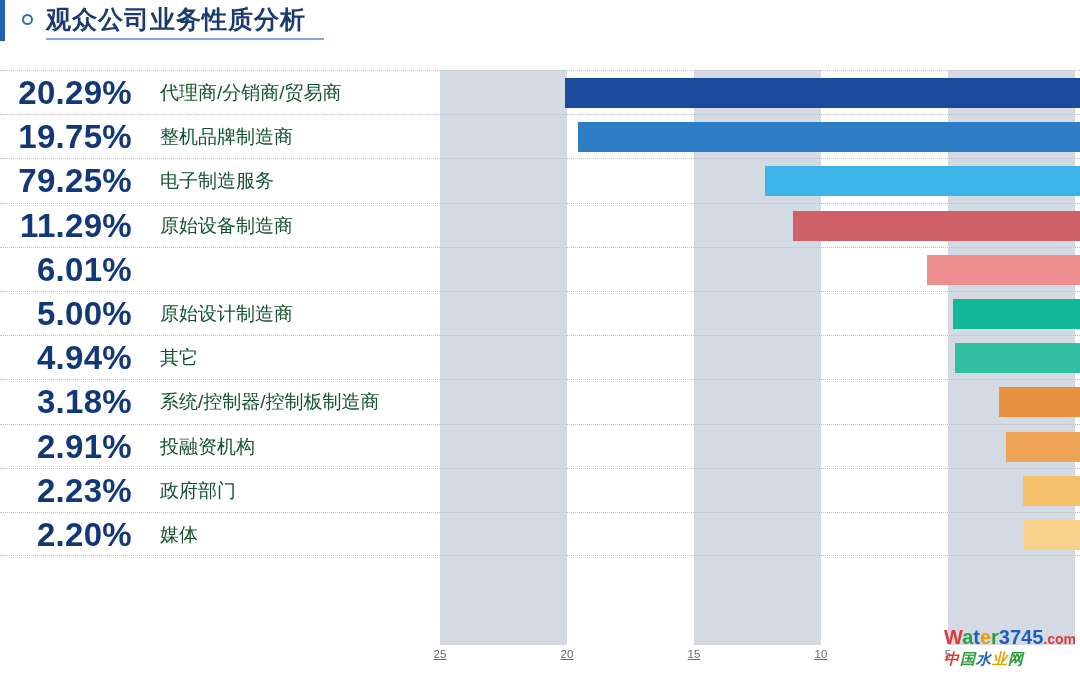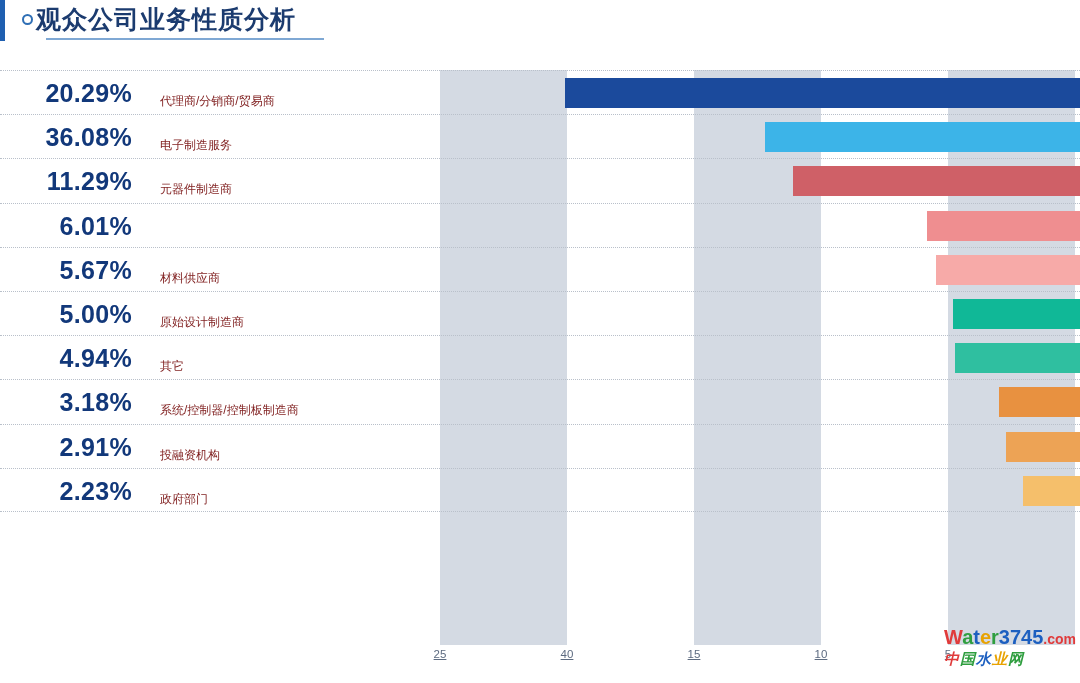--- a/index.html
+++ b/index.html
@@ -37,21 +37,21 @@
     left: 22px;
     top: 14px;
     width: 11px;
     height: 11px;
     border: 2px solid #2f6fb5;
     border-radius: 50%;
     box-sizing: border-box;
   }
   .header-title {
     position: absolute;
-    left: 36px;
+    left: 46px;
     top: 3px;
     font-size: 25px;
     font-weight: bold;
     letter-spacing: 1px;
     color: #1b3b6f;
     white-space: nowrap;
   }
   .header-underline {
     position: absolute;
     left: 46px;
@@ -97,33 +97,33 @@
   .row .pct {
     position: absolute;
     left: 0;
     top: 0;
     width: 140px;
     height: 44.2px;
     line-height: 44.2px;
     text-align: right;
     padding-right: 8px;
     box-sizing: border-box;
-    font-size: 25px;
+    font-size: 33px;
     font-weight: bold;
     color: #12387a;
     letter-spacing: .3px;
   }
   .row .cat {
     position: absolute;
     left: 160px;
-    top: 8px;
+    top: 0;
     height: 44.2px;
     line-height: 44.2px;
-    font-size: 12px;
-    color: #7f1d1d;
+    font-size: 19px;
+    color: #14532d;
     white-space: nowrap;
   }
   .row .bar {
     position: absolute;
     right: 0;
     top: 7px;
     height: 30px;
     border-radius: 0;
   }
 
@@ -195,37 +195,37 @@
   <div class="band" style="left:694px;width:127px;"></div>
   <div class="band" style="left:948px;width:127px;"></div>
 
   <div class="rows" id="rows">
       <div class="row">
         <div class="pct">20.29%</div>
         <div class="cat">代理商/分销商/贸易商</div>
         <div class="bar" style="width: 515.366px; background: rgb(27, 74, 156);"></div>
       </div>
       <div class="row">
-        <div class="pct">36.08%</div>
+        <div class="pct">19.75%</div>
+        <div class="cat">整机品牌制造商</div>
+        <div class="bar" style="width: 501.65px; background: rgb(46, 124, 196);"></div>
+      </div>
+      <div class="row">
+        <div class="pct">79.25%</div>
         <div class="cat">电子制造服务</div>
         <div class="bar" style="width: 315.468px; background: rgb(60, 180, 232);"></div>
       </div>
       <div class="row">
         <div class="pct">11.29%</div>
-        <div class="cat">元器件制造商</div>
+        <div class="cat">原始设备制造商</div>
         <div class="bar" style="width: 286.766px; background: rgb(207, 96, 103);"></div>
       </div>
       <div class="row">
         <div class="pct">6.01%</div>
         <div class="bar" style="width: 152.654px; background: rgb(239, 142, 144);"></div>
-      </div>
-      <div class="row">
-        <div class="pct">5.67%</div>
-        <div class="cat">材料供应商</div>
-        <div class="bar" style="width: 144.018px; background: rgb(247, 170, 168);"></div>
       </div>
       <div class="row">
         <div class="pct">5.00%</div>
         <div class="cat">原始设计制造商</div>
         <div class="bar" style="width: 127px; background: rgb(16, 184, 151);"></div>
       </div>
       <div class="row">
         <div class="pct">4.94%</div>
         <div class="cat">其它</div>
         <div class="bar" style="width: 125.476px; background: rgb(47, 191, 160);"></div>
@@ -238,25 +238,30 @@
       <div class="row">
         <div class="pct">2.91%</div>
         <div class="cat">投融资机构</div>
         <div class="bar" style="width: 73.914px; background: rgb(237, 163, 85);"></div>
       </div>
       <div class="row">
         <div class="pct">2.23%</div>
         <div class="cat">政府部门</div>
         <div class="bar" style="width: 56.642px; background: rgb(245, 191, 107);"></div>
       </div>
+      <div class="row">
+        <div class="pct">2.20%</div>
+        <div class="cat">媒体</div>
+        <div class="bar" style="width: 55.88px; background: rgb(247, 208, 138);"></div>
+      </div>
     </div>
 
   <div class="axis" id="axis">
       <span class="tick" style="left: 440px;">25</span>
-      <span class="tick" style="left: 567px;">40</span>
+      <span class="tick" style="left: 567px;">20</span>
       <span class="tick" style="left: 694px;">15</span>
       <span class="tick" style="left: 821px;">10</span>
       <span class="tick" style="left: 948px;">5</span>
     </div>
 </div>
 
 <div class="watermark">
   <div class="wm-line1">
     <span class="w">W</span><span class="a1">a</span><span class="t">t</span><span class="e">e</span><span class="r">r</span><span class="num">3745</span><span class="dotcom">.com</span>
   </div>

